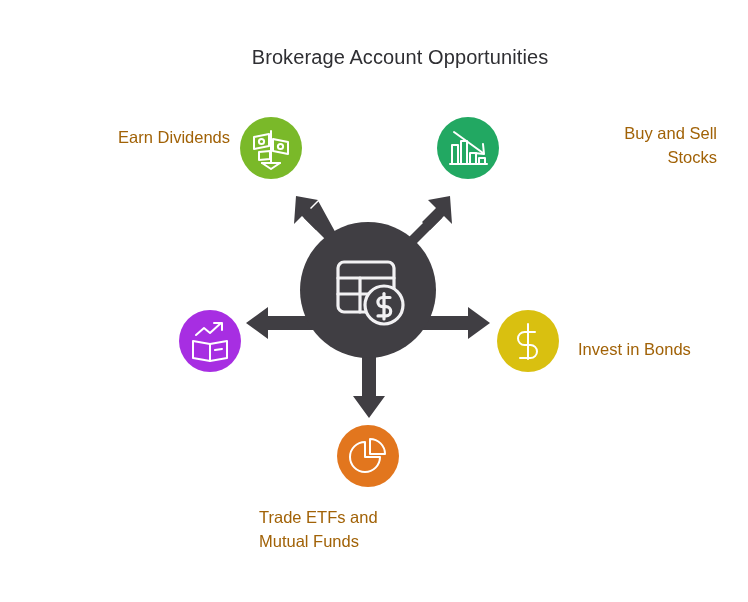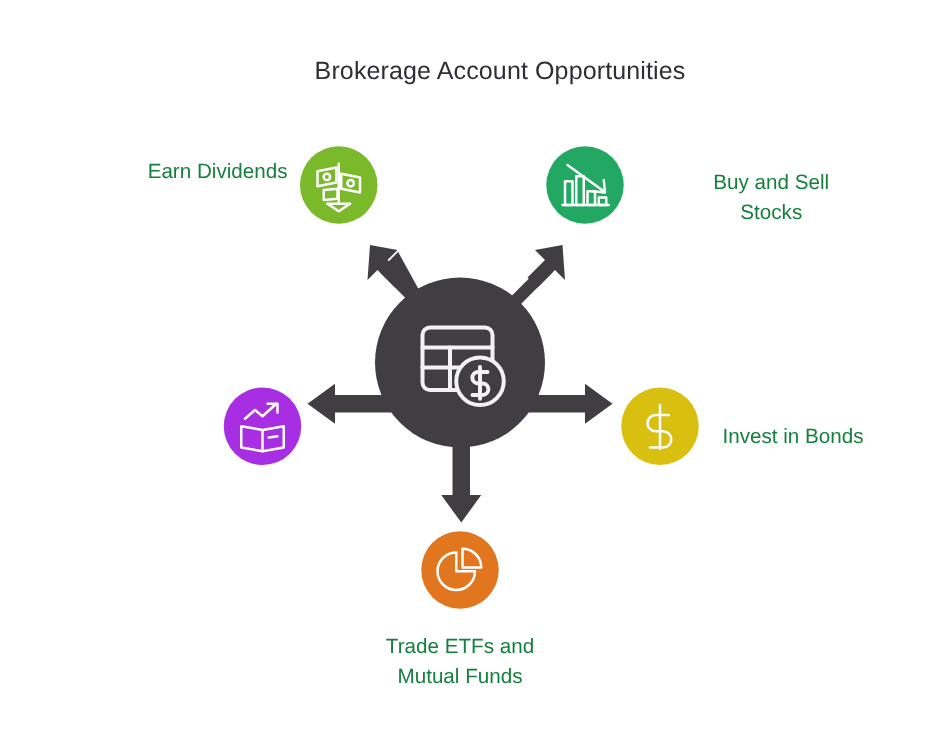--- a/index.html
+++ b/index.html
@@ -64,41 +64,41 @@
   }
   .node-icon {
     position: absolute;
     width: 62px;
     height: 62px;
   }
 
   .label {
     position: absolute;
     font-size: 16.5px;
-    color: #15803d;
+    color: #a16207;
     line-height: 24px;
     font-weight: 400;
     white-space: pre-line;
   }
 
   
   #node-dividends   { left: 240px; top: 117px; }
   #label-dividends  { left: 20px;  top: 125px; width: 210px; text-align: right; }
 
   #node-stocks      { left: 437px; top: 117px; }
-  #label-stocks     { left: 517px; top: 134px; width: 200px; text-align: center; }
+  #label-stocks     { left: 517px; top: 121px; width: 200px; text-align: right; }
 
   #node-explore     { left: 179px; top: 310px; }
   #label-explore    { left: 0px;   top: 317px; width: 167px; text-align: right; }
 
   #node-bonds       { left: 497px; top: 310px; }
   #label-bonds      { left: 578px; top: 337px; width: 200px; text-align: left; }
 
   #node-etfs        { left: 337px; top: 425px; }
-  #label-etfs       { left: 248px; top: 505px; width: 240px; text-align: center; }
+  #label-etfs       { left: 259px; top: 505px; width: 240px; }
 </style>
 </head>
 <body>
 
 <div id="canvas">
 
   <div id="title">Brokerage Account Opportunities</div>
 
   <svg class="arrow" style="left:288px; top:192px; width:62px; height:62px;" viewBox="0 0 62 62">
     <g fill="#403E43">

